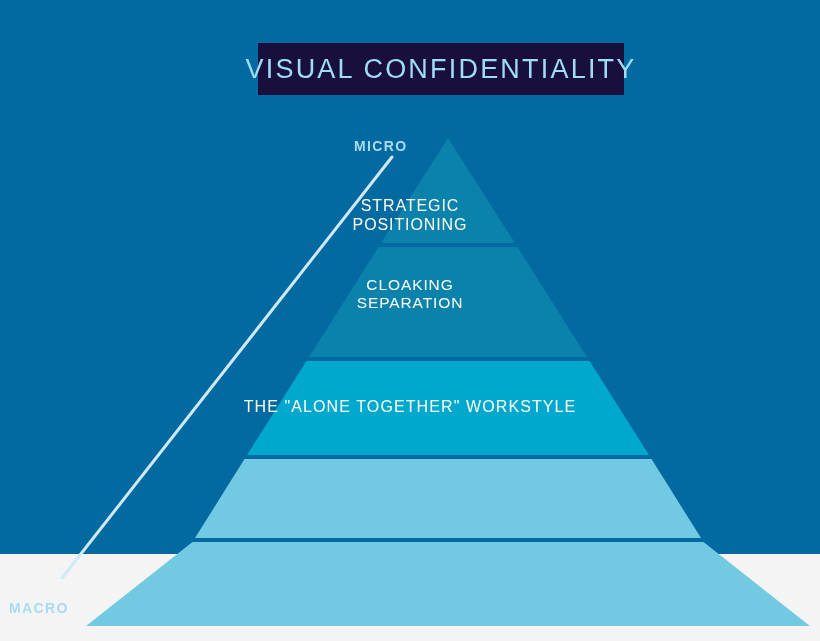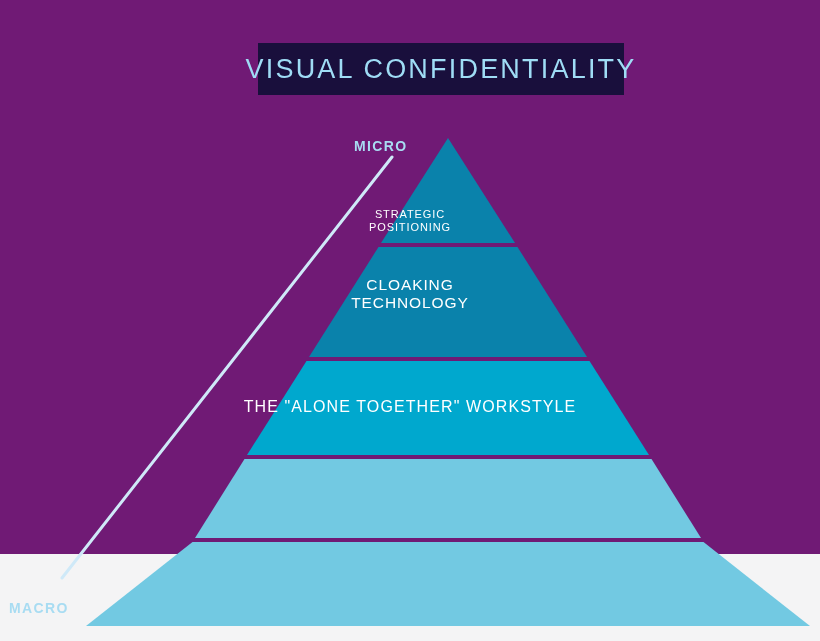--- a/index.html
+++ b/index.html
@@ -11,21 +11,21 @@
     height: 641px;
     background: #f4f4f5;
     font-family: "Liberation Sans", sans-serif;
     overflow: hidden;
   }
 
   .canvas {
     position: relative;
     width: 820px;
     height: 554px;
-    background: #701a75;
+    background: #0369a1;
   }
 
   
   .title-banner {
     position: absolute;
     left: 258px;
     top: 43px;
     width: 366px;
     height: 52px;
     background: #190f3c;
@@ -59,23 +59,23 @@
     width: 100%;
     text-align: center;
     color: #ffffff;
     font-family: "Liberation Sans", sans-serif;
     font-weight: 400;
     pointer-events: none;
     line-height: 1.18;
     white-space: pre-line;
   }
   .tier-1-label {
-    top: 208px;
+    top: 197px;
     left: 0;
-    font-size: 11px;
+    font-size: 16px;
     letter-spacing: 0.9px;
   }
   .tier-2-label {
     top: 276px;
     left: 0;
     font-size: 15.5px;
     letter-spacing: 0.9px;
   }
   .tier-3-label {
     top: 398px;
@@ -129,19 +129,19 @@
     <polygon points="244.5,459 651.5,459 701,538 195,538" fill="#72c9e2"></polygon>
 
     <polygon points="192.5,542 703.5,542 810,626 86,626" fill="#72c9e2"></polygon>
 
     <line x1="62" y1="578" x2="392" y2="157" stroke="#cfe9f8" stroke-width="3" stroke-linecap="round"></line>
   </svg>
 
   <div class="tier-label tier-1-label">STRATEGIC
 POSITIONING</div>
   <div class="tier-label tier-2-label">CLOAKING
-TECHNOLOGY</div>
+SEPARATION</div>
   <div class="tier-label tier-3-label">THE "ALONE TOGETHER" WORKSTYLE</div>
 
   <div class="scale-label micro-label">MICRO</div>
   <div class="scale-label macro-label">MACRO</div>
 
 </div>
 
 </body></html>

